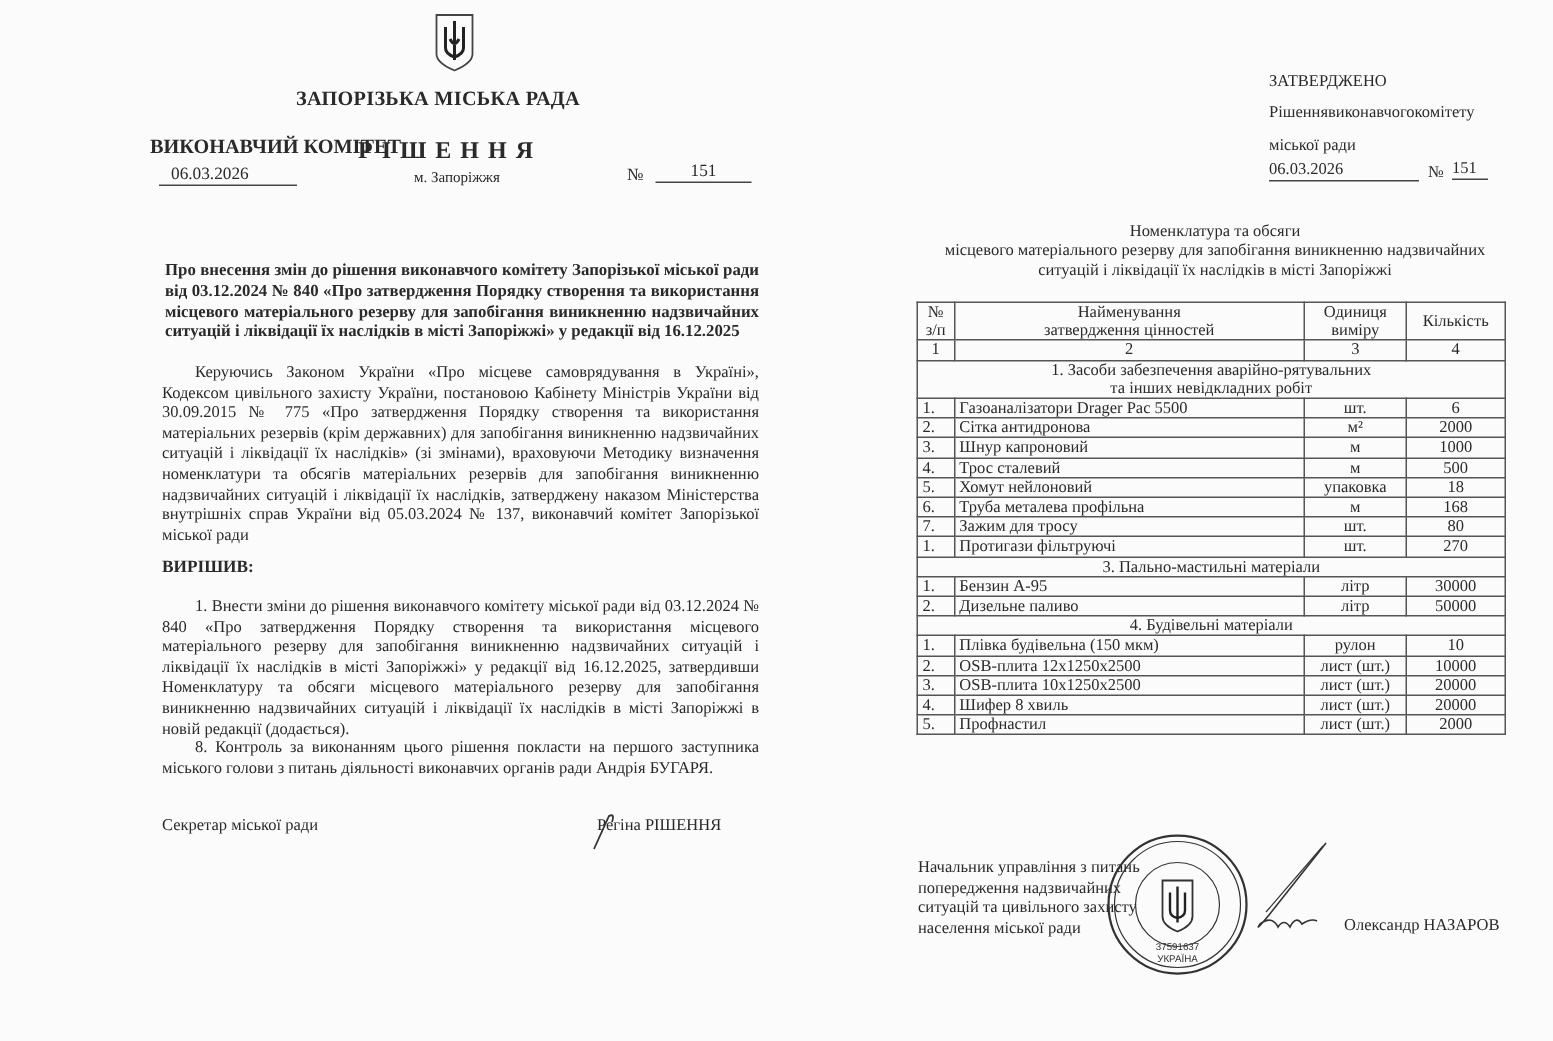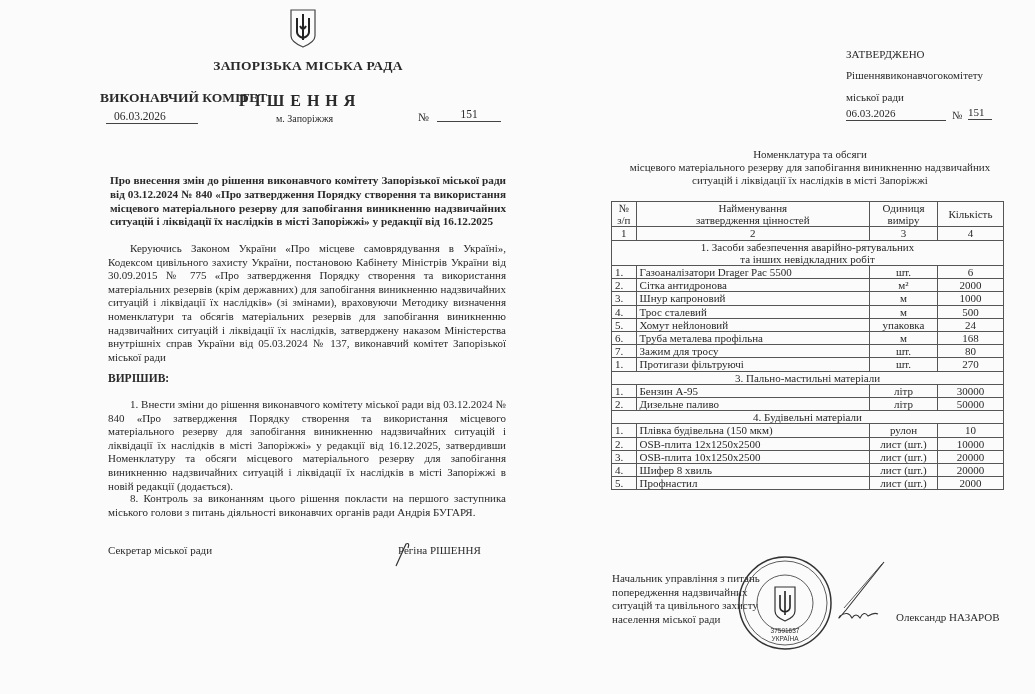--- a/index.html
+++ b/index.html
@@ -6,21 +6,21 @@
     body {
       width: 1035px; height: 694px; overflow: hidden;
       background: #fbfbfb;
       font-family: "Liberation Serif", serif;
       color: #2a2a2a;
       position: relative;
     }
     .abs { position: absolute; }
     
     .emblem { left: 289px; top: 8px; width: 28px; height: 40px; }
-    .org1 { left: 108px; width: 400px; top: 58px; text-align: center; font-weight: bold; font-size: 13.5px; letter-spacing: 0.2px; }
+    .org1 { left: 92px; width: 400px; top: 58px; text-align: center; font-weight: bold; font-size: 13.5px; letter-spacing: 0.2px; }
     .org2 { left: 100px; width: 400px; top: 90px; text-align: left; font-weight: bold; font-size: 13.5px; }
     .decision-title { left: 100px; width: 400px; top: 92px; text-align: center; font-weight: bold; font-size: 16px; letter-spacing: 6px; }
     .date-left { left: 106px; top: 110px; width: 84px; font-size: 11.5px; border-bottom: 1px solid #444; padding-left: 8px; line-height: 13px; }
     .city { left: 276px; top: 113px; font-size: 10px; }
     .num-label { left: 418px; top: 111px; font-size: 11.5px; }
     .num-value { left: 437px; top: 107px; width: 64px; text-align: center; font-size: 11.5px; border-bottom: 1px solid #444; line-height: 14px; }
     .subject { left: 110px; top: 154px; width: 396px; font-weight: bold; font-size: 11.2px; line-height: 13.8px; text-align: justify; margin-top: 20px; }
     .body-text { left: 108px; width: 398px; font-size: 11px; line-height: 13.6px; text-align: justify; }
     .p1 { top: 242px; text-indent: 22px; }
     .resolved { left: 108px; top: 372px; font-weight: bold; font-size: 11.5px; }
@@ -156,21 +156,21 @@
   <tr>
         <td>4.</td>
         <td>Трос сталевий</td>
         <td class="center">м</td>
         <td class="center">500</td>
       </tr>
   <tr>
         <td>5.</td>
         <td>Хомут нейлоновий</td>
         <td class="center">упаковка</td>
-        <td class="center">24</td>
+        <td class="center">18</td>
       </tr>
   <tr>
         <td>6.</td>
         <td>Труба металева профільна</td>
         <td class="center">м</td>
         <td class="center">168</td>
       </tr>
   <tr>
         <td>7.</td>
         <td>Зажим для тросу</td>

